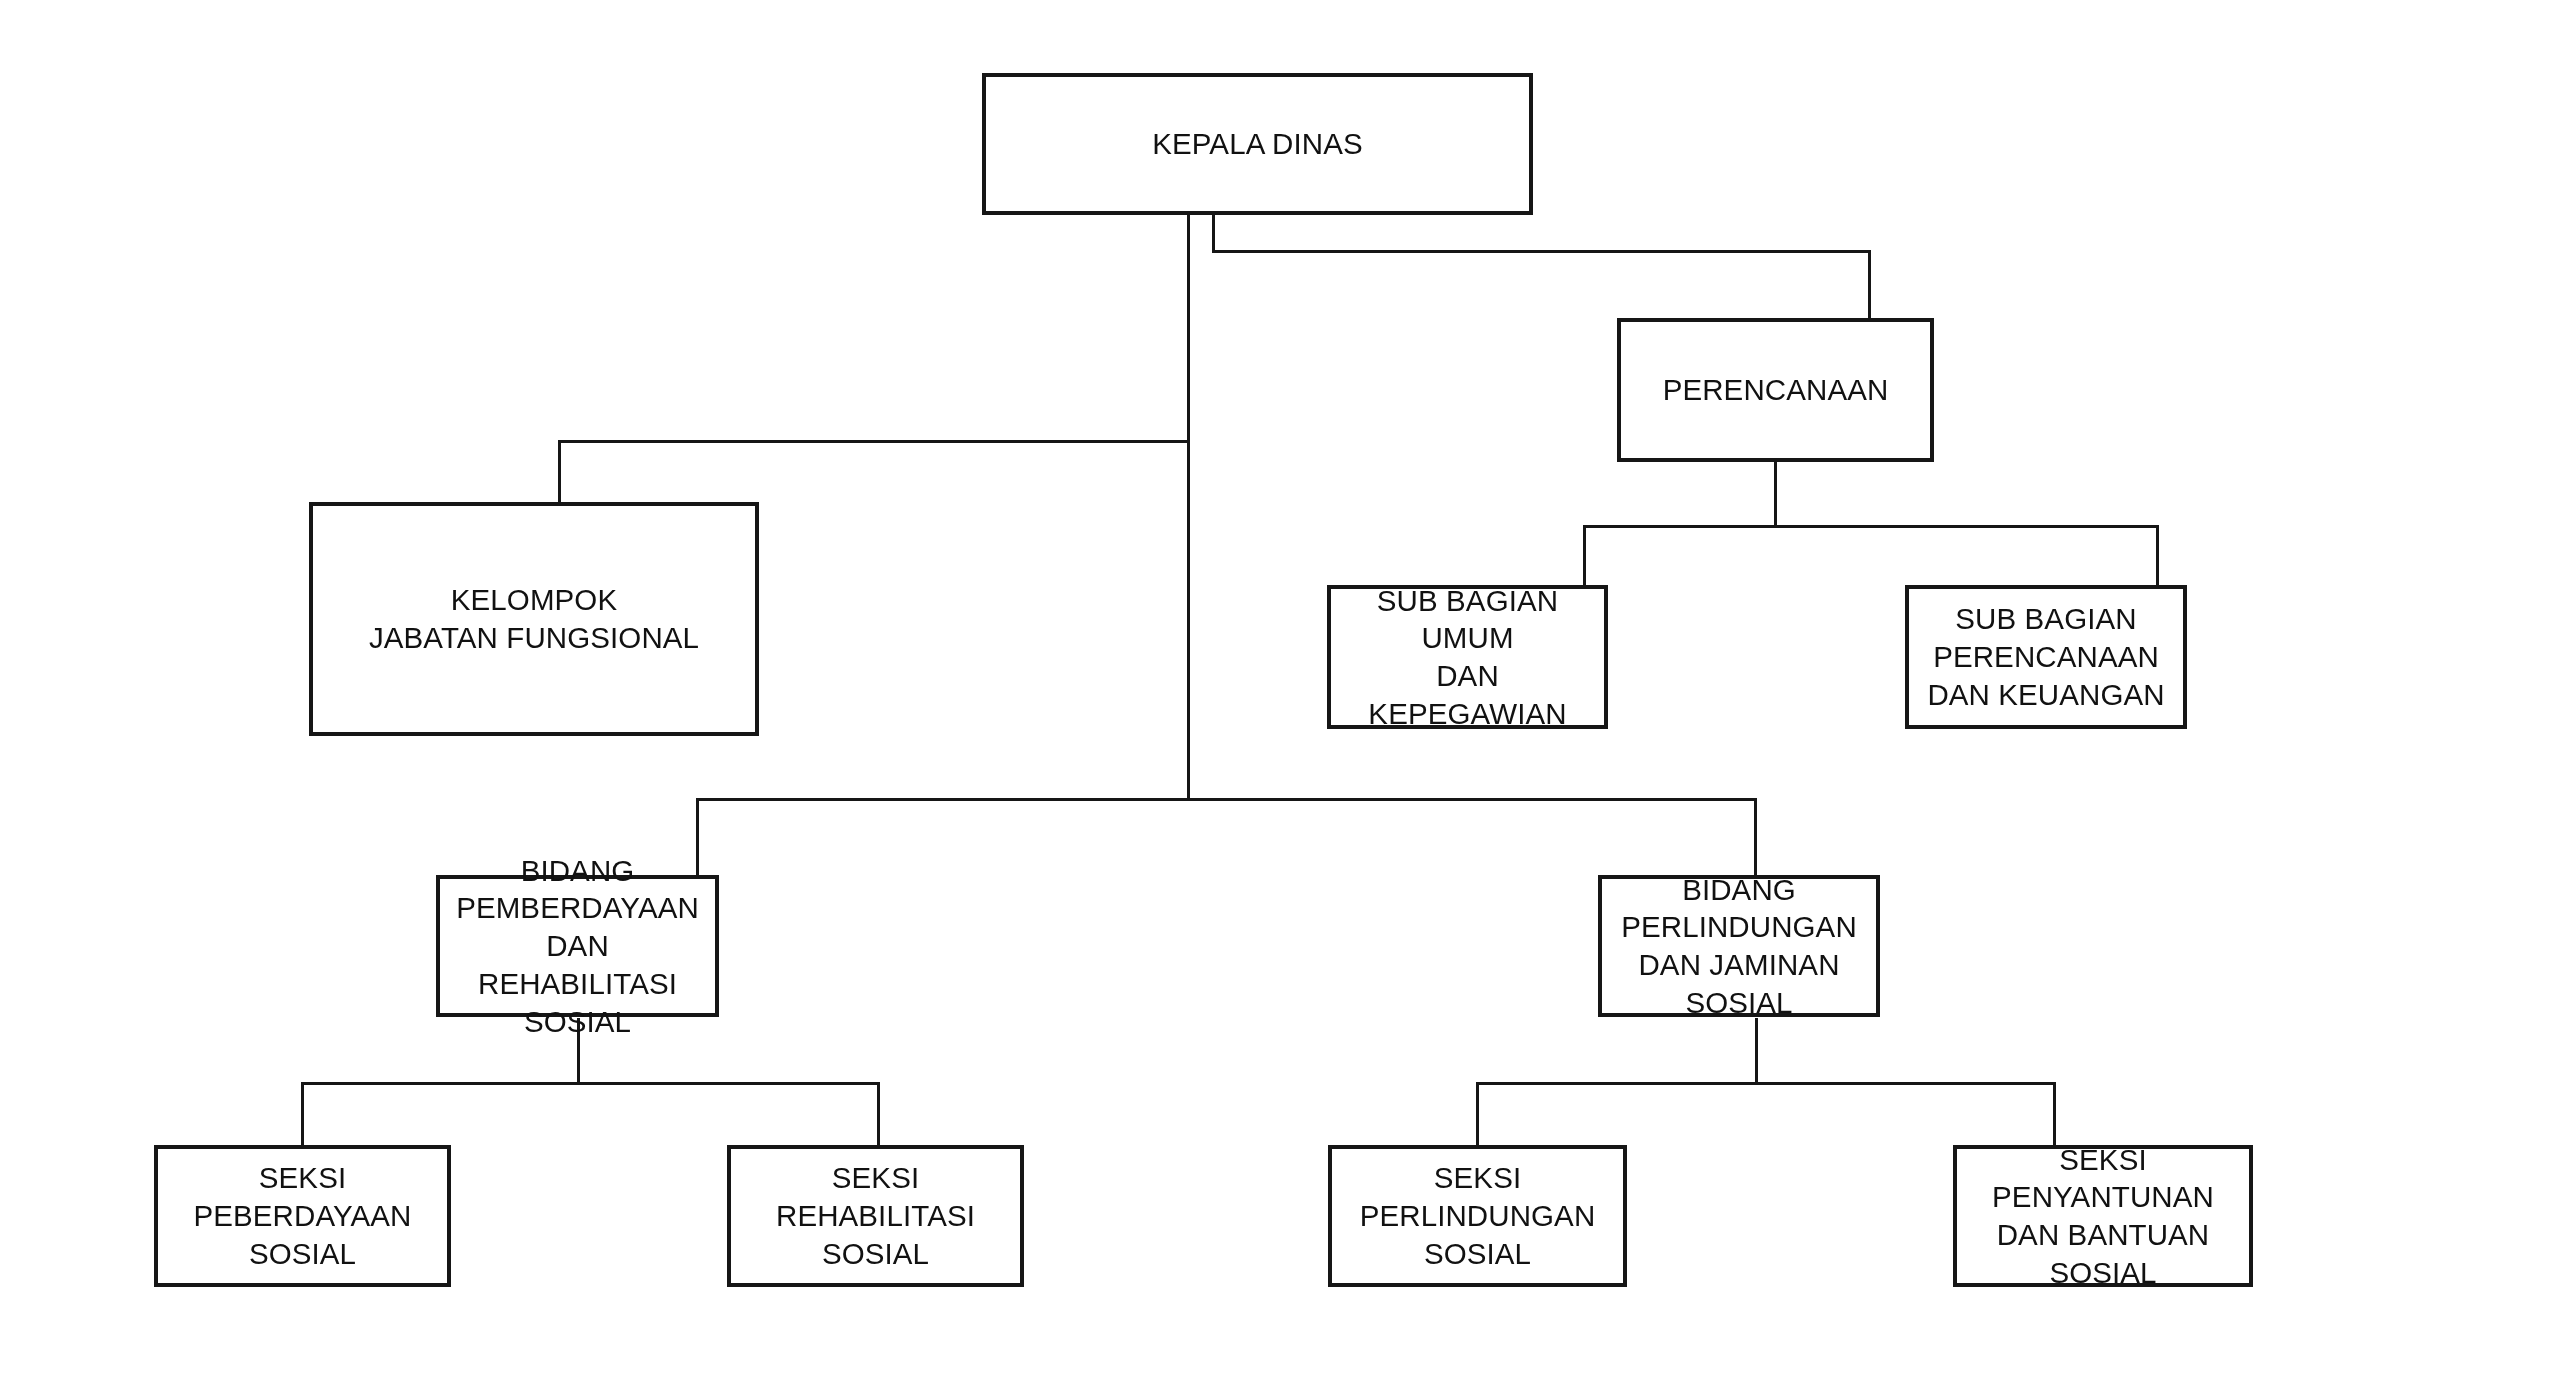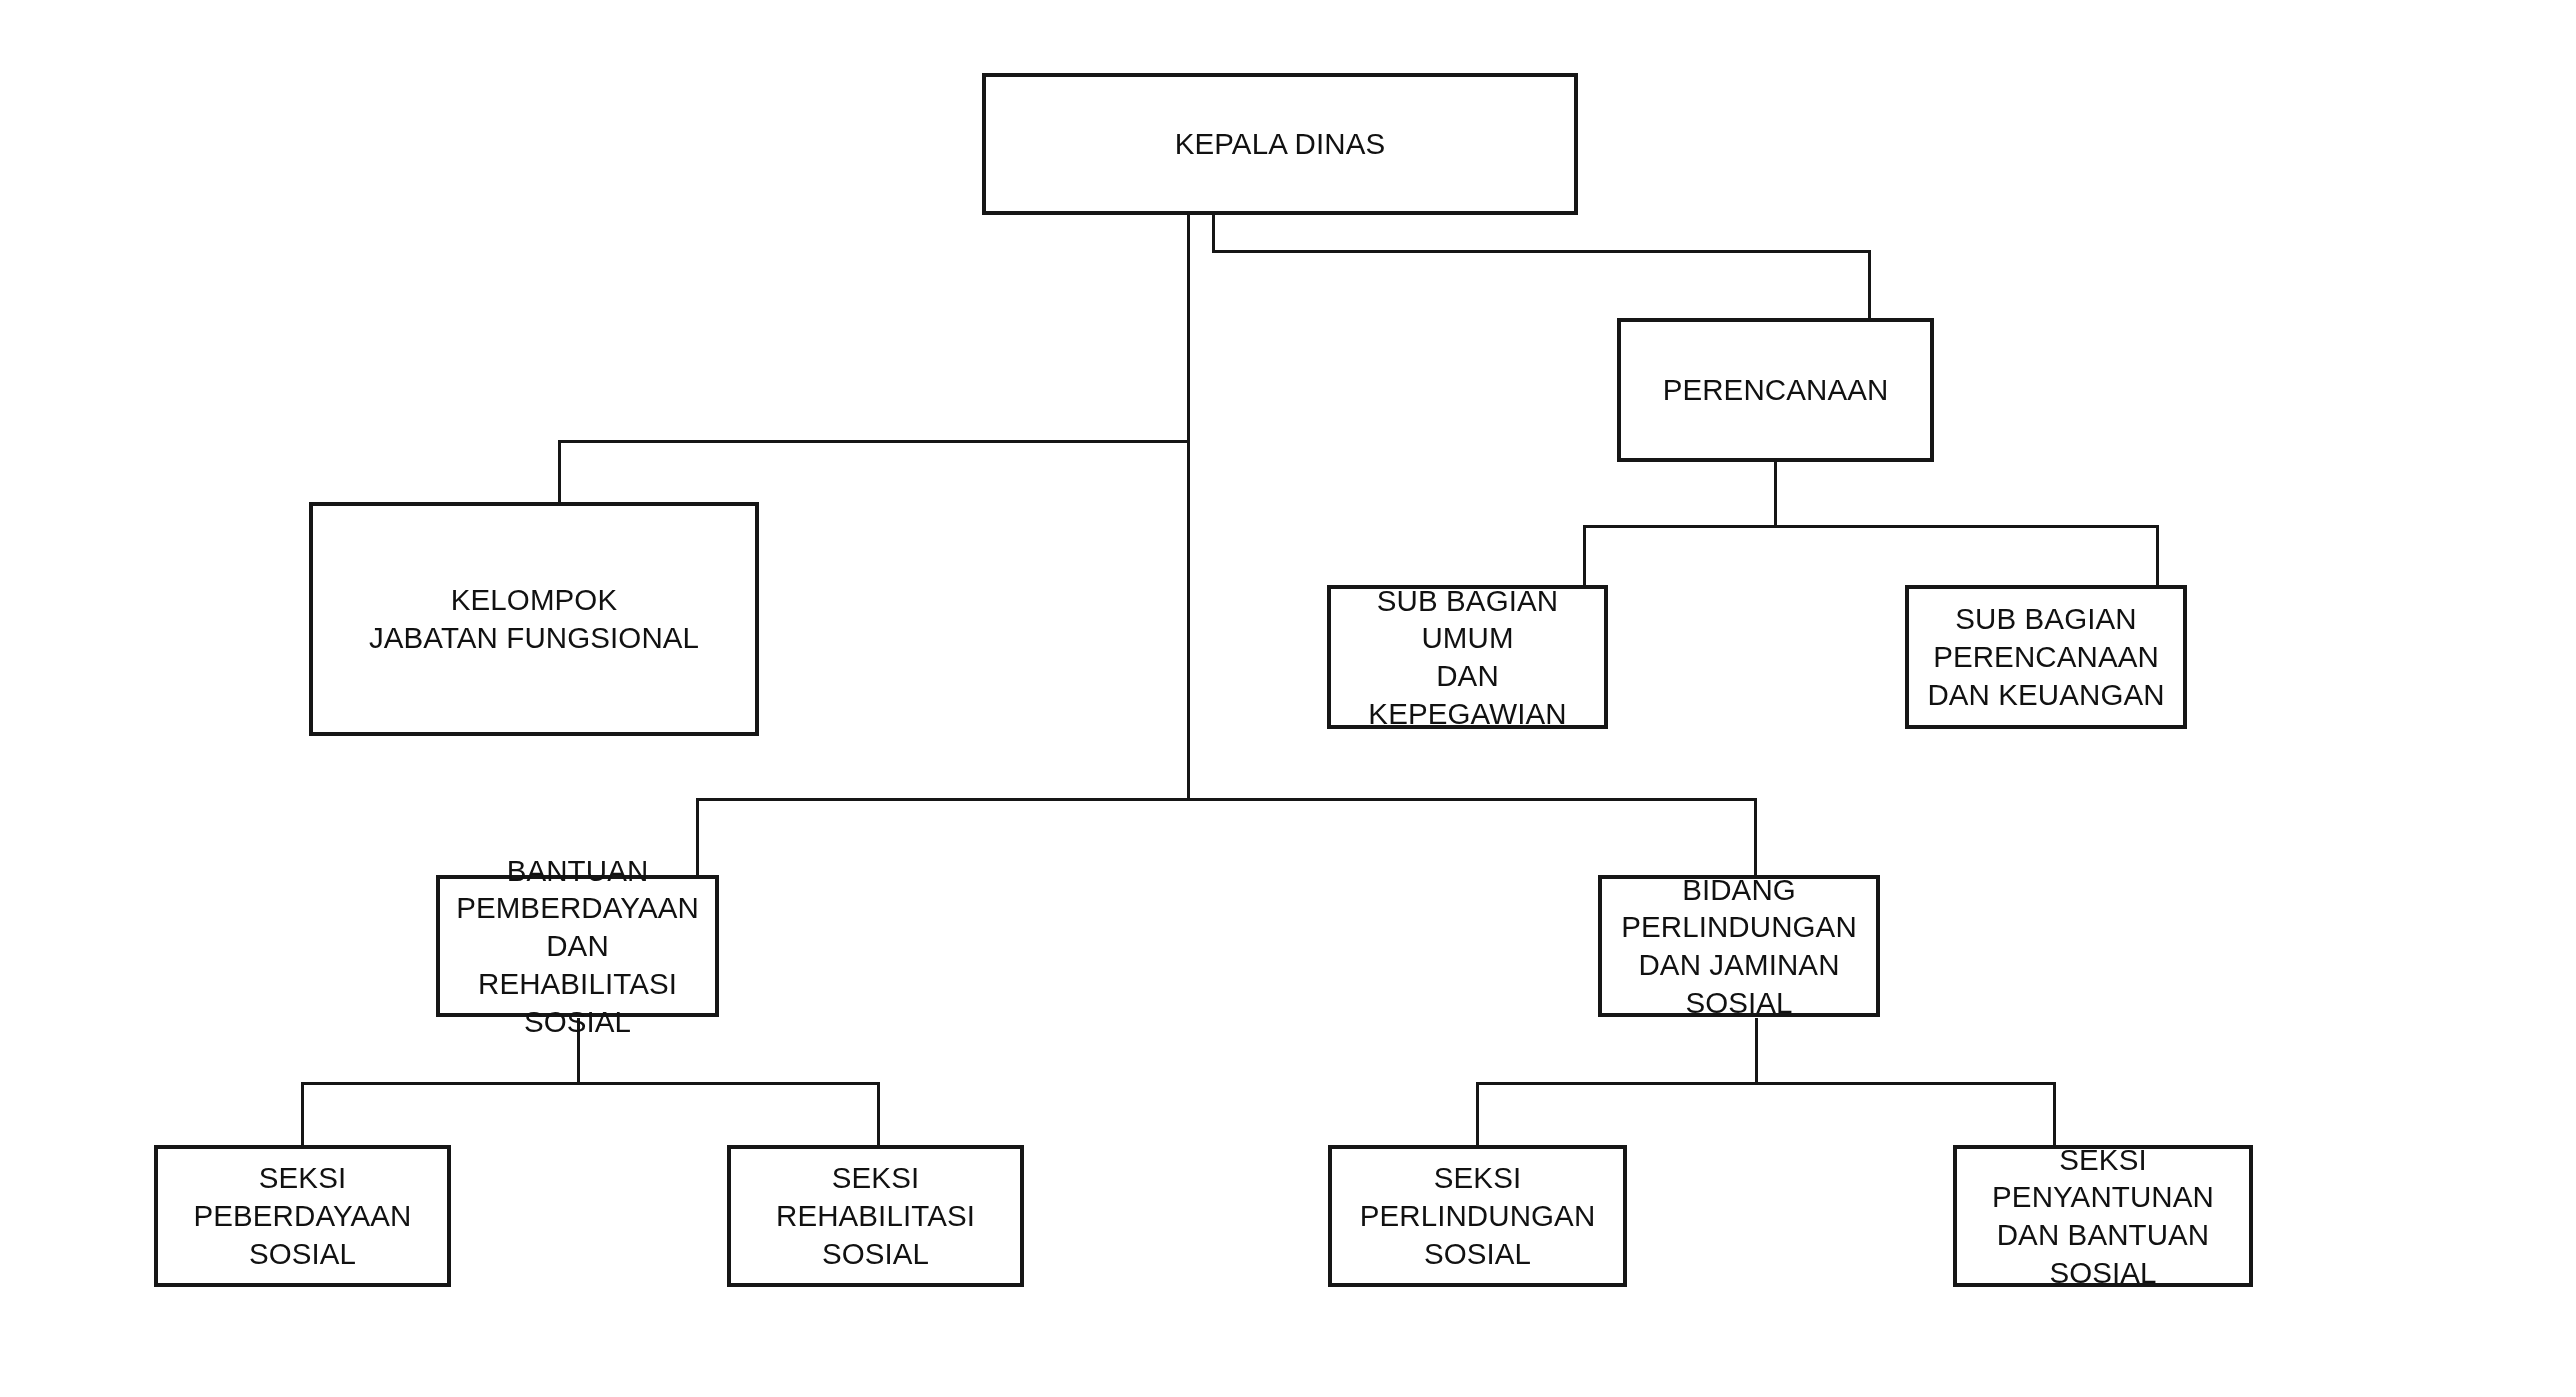--- a/index.html
+++ b/index.html
@@ -40,21 +40,21 @@
   }
   .connector {
     position: absolute;
     background: #161616;
     z-index: 1;
   }
   .v-line { width: 2.7px; }
   .h-line { height: 2.7px; }
 
   
-  #node-kepala-dinas      { left:982px; top:73px;  width:596px; height:142px;align-items:center; }
+  #node-kepala-dinas      { left:982px; top:73px;  width:551px; height:142px;align-items:center; }
   #node-sekretariat       { left:1617px; top:318px;  width:317px; height:144px; }
   #node-kelompok          { left:309px;  top:502px;  width:450px; height:234px; }
   #node-subbag-umum       { left:1327px; top:585px;  width:281px; height:144px;align-items:center; }
   #node-subbag-perencanaan{ left:1905px; top:585px;  width:282px; height:144px; }
   #node-bidang-pemberdayaan { left:436px;  top:875px; width:283px; height:142px; }
   #node-bidang-perlindungan { left:1598px; top:875px; width:282px; height:142px; }
   #node-seksi-peberdayaan   { left:154px;  top:1145px; width:297px; height:142px; }
   #node-seksi-rehabilitasi  { left:727px; top:1145px; width:297px; height:142px; }
   #node-seksi-perlindungan  { left:1328px; top:1145px; width:299px; height:142px; }
   #node-seksi-penyantunan   { left:1905px; top:1145px; width:300px; height:142px;margin-left:48px; }
@@ -139,21 +139,21 @@
 DAN KEPEGAWIAN</span>
   </div>
 
   <div class="node" id="node-subbag-perencanaan">
     <span class="node-label">SUB BAGIAN
 PERENCANAAN
 DAN KEUANGAN</span>
   </div>
 
   <div class="node" id="node-bidang-pemberdayaan">
-    <span class="node-label">BANTUAN PEMBERDAYAAN
+    <span class="node-label">BIDANG PEMBERDAYAAN
 DAN REHABILITASI SOSIAL</span>
   </div>
 
   <div class="node" id="node-bidang-perlindungan">
     <span class="node-label">BIDANG PERLINDUNGAN
 DAN JAMINAN SOSIAL</span>
   </div>
 
   <div class="node" id="node-seksi-peberdayaan">
     <span class="node-label">SEKSI

